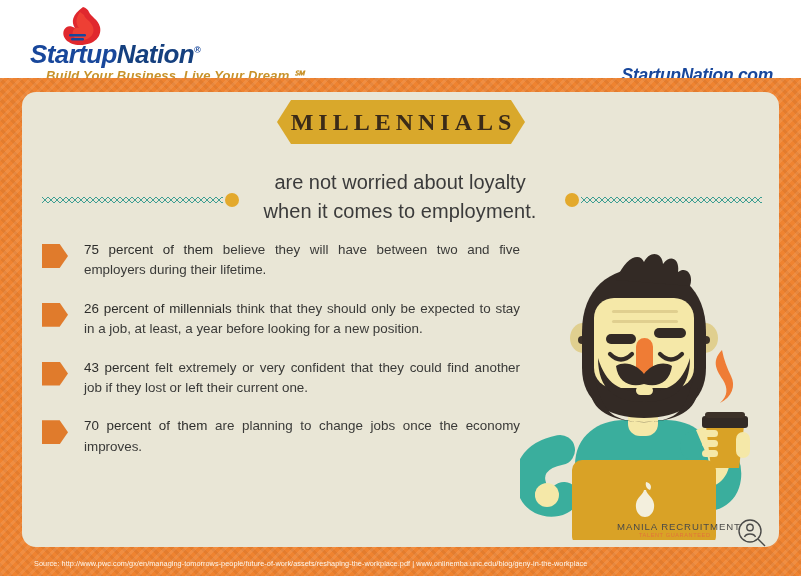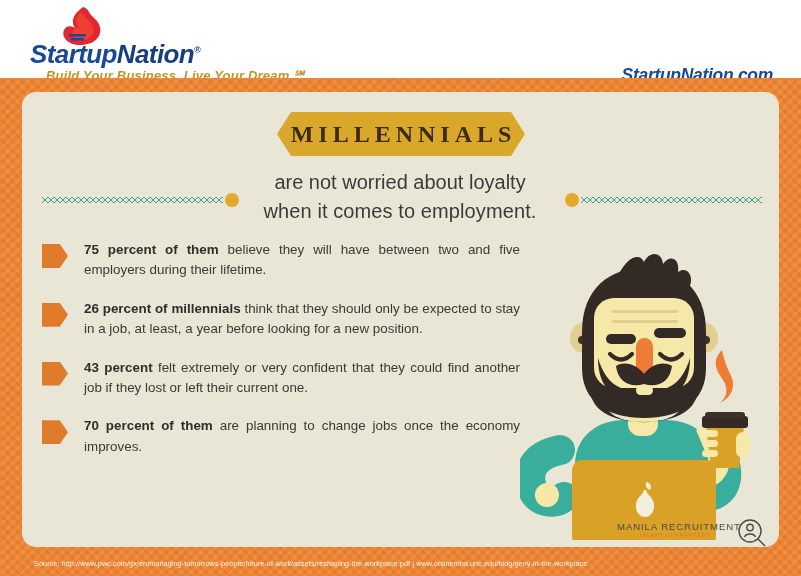--- a/index.html
+++ b/index.html
@@ -30,21 +30,21 @@
     background:
       repeating-linear-gradient(135deg, rgba(255,255,255,.085) 0 3px, rgba(0,0,0,0) 3px 7px),
       repeating-linear-gradient(45deg, rgba(0,0,0,.05) 0 3px, rgba(0,0,0,0) 3px 7px);
   }
 
   
   .card{position:absolute;left:22px;top:92px;width:757px;height:455px;background:#e9e6d6;
     border-radius:14px;overflow:hidden;}
 
   
-  .banner{position:absolute;left:277px;top:112px;width:248px;height:44px;}
+  .banner{position:absolute;left:277px;top:100px;width:248px;height:44px;}
   .banner-shape{position:absolute;inset:0;background:#d9a82b;
     clip-path:polygon(14px 0, calc(100% - 14px) 0, 100% 50%, calc(100% - 14px) 100%, 14px 100%, 0 50%);}
   .banner-text{position:absolute;inset:0;display:flex;align-items:center;justify-content:center;
     font-family:"Liberation Serif", serif;font-weight:bold;font-size:24px;color:#3b2b18;
     letter-spacing:5px;text-indent:5px;}
 
   
   .subtitle{position:absolute;left:150px;top:168px;width:500px;text-align:center;
     font-size:20px;color:#3b3b3b;line-height:1.45;}
   .subtitle .l2{letter-spacing:.1px;}
@@ -63,21 +63,21 @@
   .dot{position:absolute;top:0;width:14px;height:14px;border-radius:50%;background:#e3a92c;}
   .rule-left .dot{right:0;}
   .rule-right .dot{left:0;}
 
   
   .list{position:absolute;left:42px;top:240px;width:478px;}
   .item{position:relative;display:flex;align-items:flex-start;margin-bottom:18px;}
   .bullet{flex:0 0 auto;width:26px;height:24px;margin-right:16px;margin-top:4px;background:#e07b2c;
     clip-path:polygon(0 0, 68% 0, 100% 50%, 68% 100%, 0 100%);}
   .item-text{flex:1 1 auto;font-size:13.4px;color:#3a3a38;line-height:1.52;text-align:justify;}
-  .item-text b{font-weight:bold;color:#2e2e2c;}
+  .item-text b{font-weight:normal;color:#2e2e2c;}
 
   
   .illo{position:absolute;left:520px;top:250px;width:250px;height:290px;}
   .illo svg{display:block;}
 
   
   .manila{position:absolute;left:617px;top:519px;width:150px;height:30px;}
   .manila-name{position:absolute;left:0;top:2px;font-size:9.6px;letter-spacing:.9px;color:#4a4a48;white-space:nowrap;}
   .manila-sub{position:absolute;left:22px;top:13px;font-size:5.6px;letter-spacing:.6px;color:#e2743a;white-space:nowrap;}
   .manila-mark{position:absolute;left:120px;top:-1px;width:30px;height:30px;}

